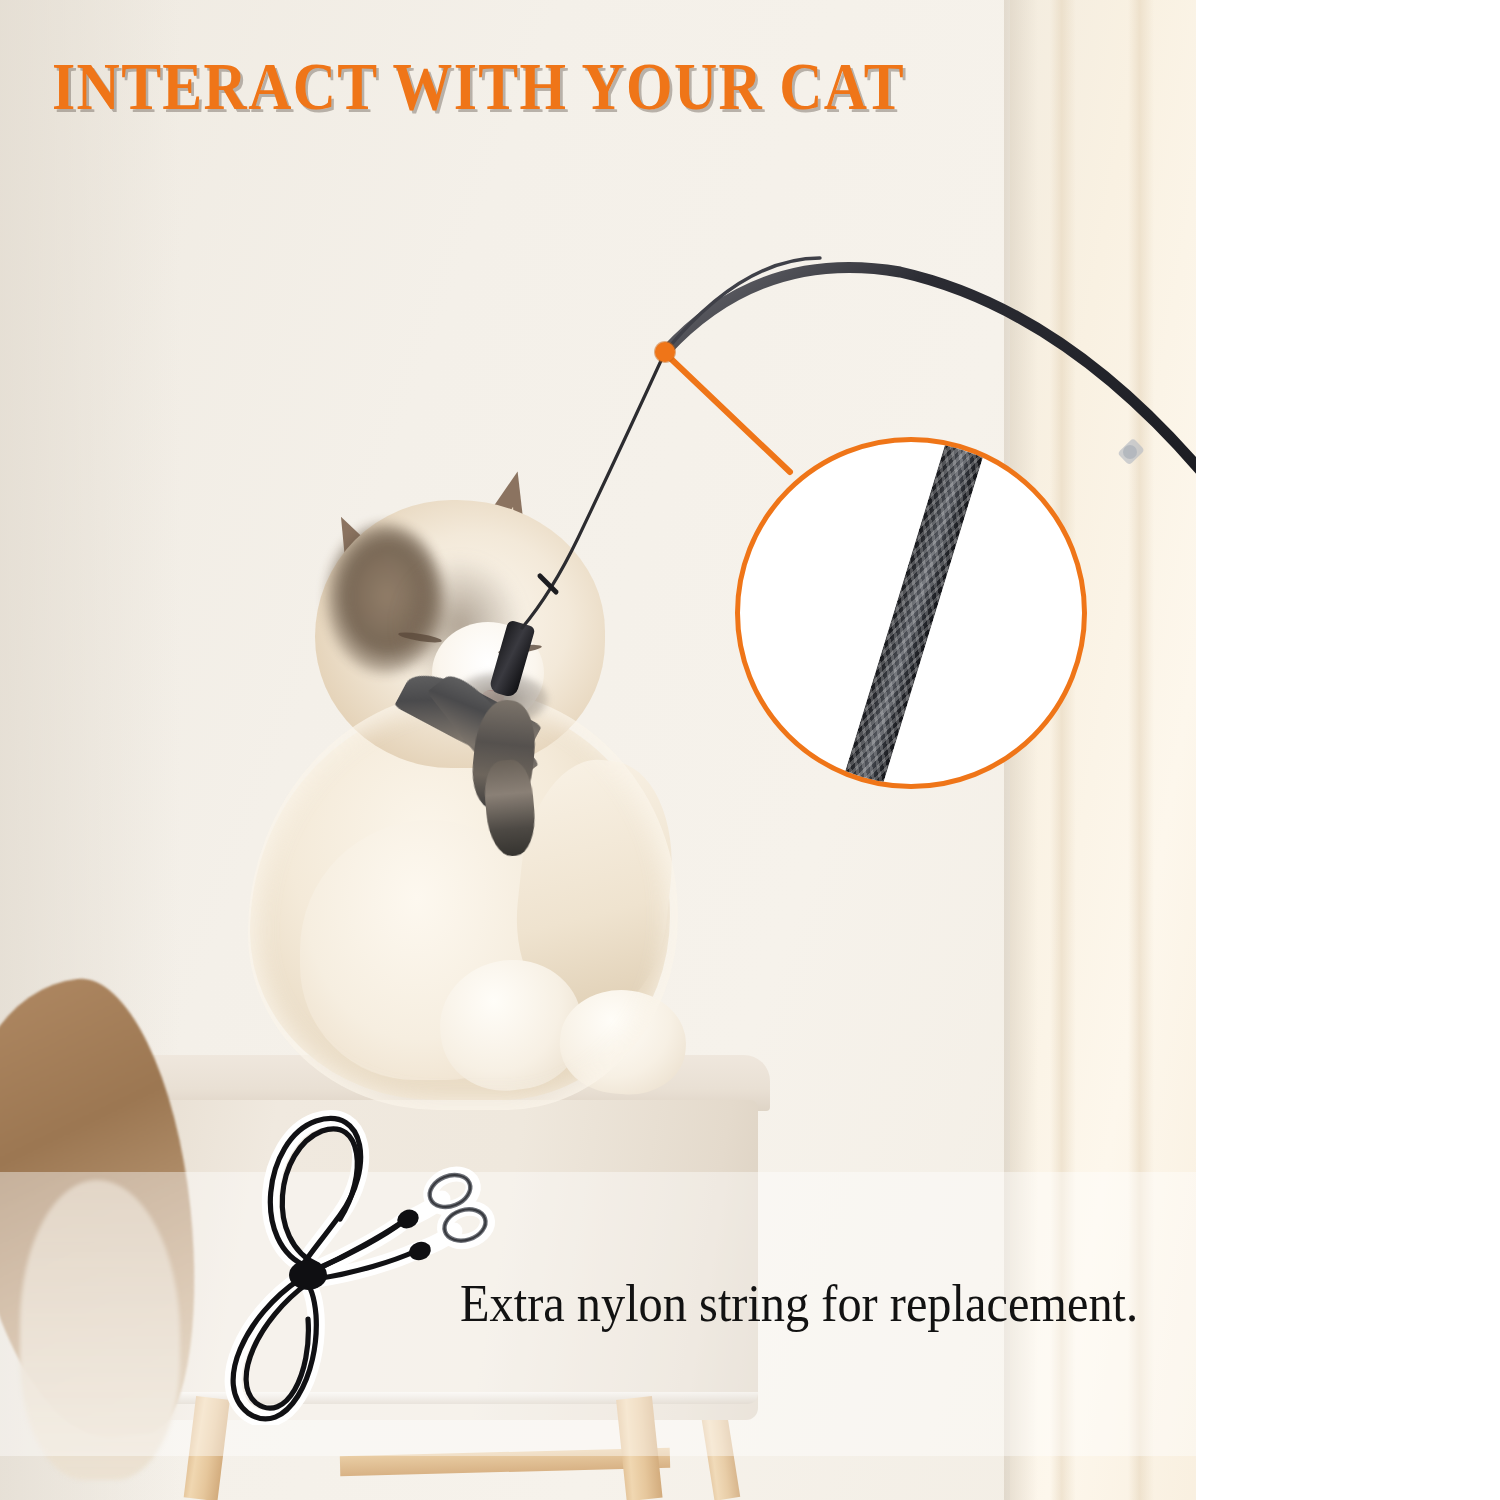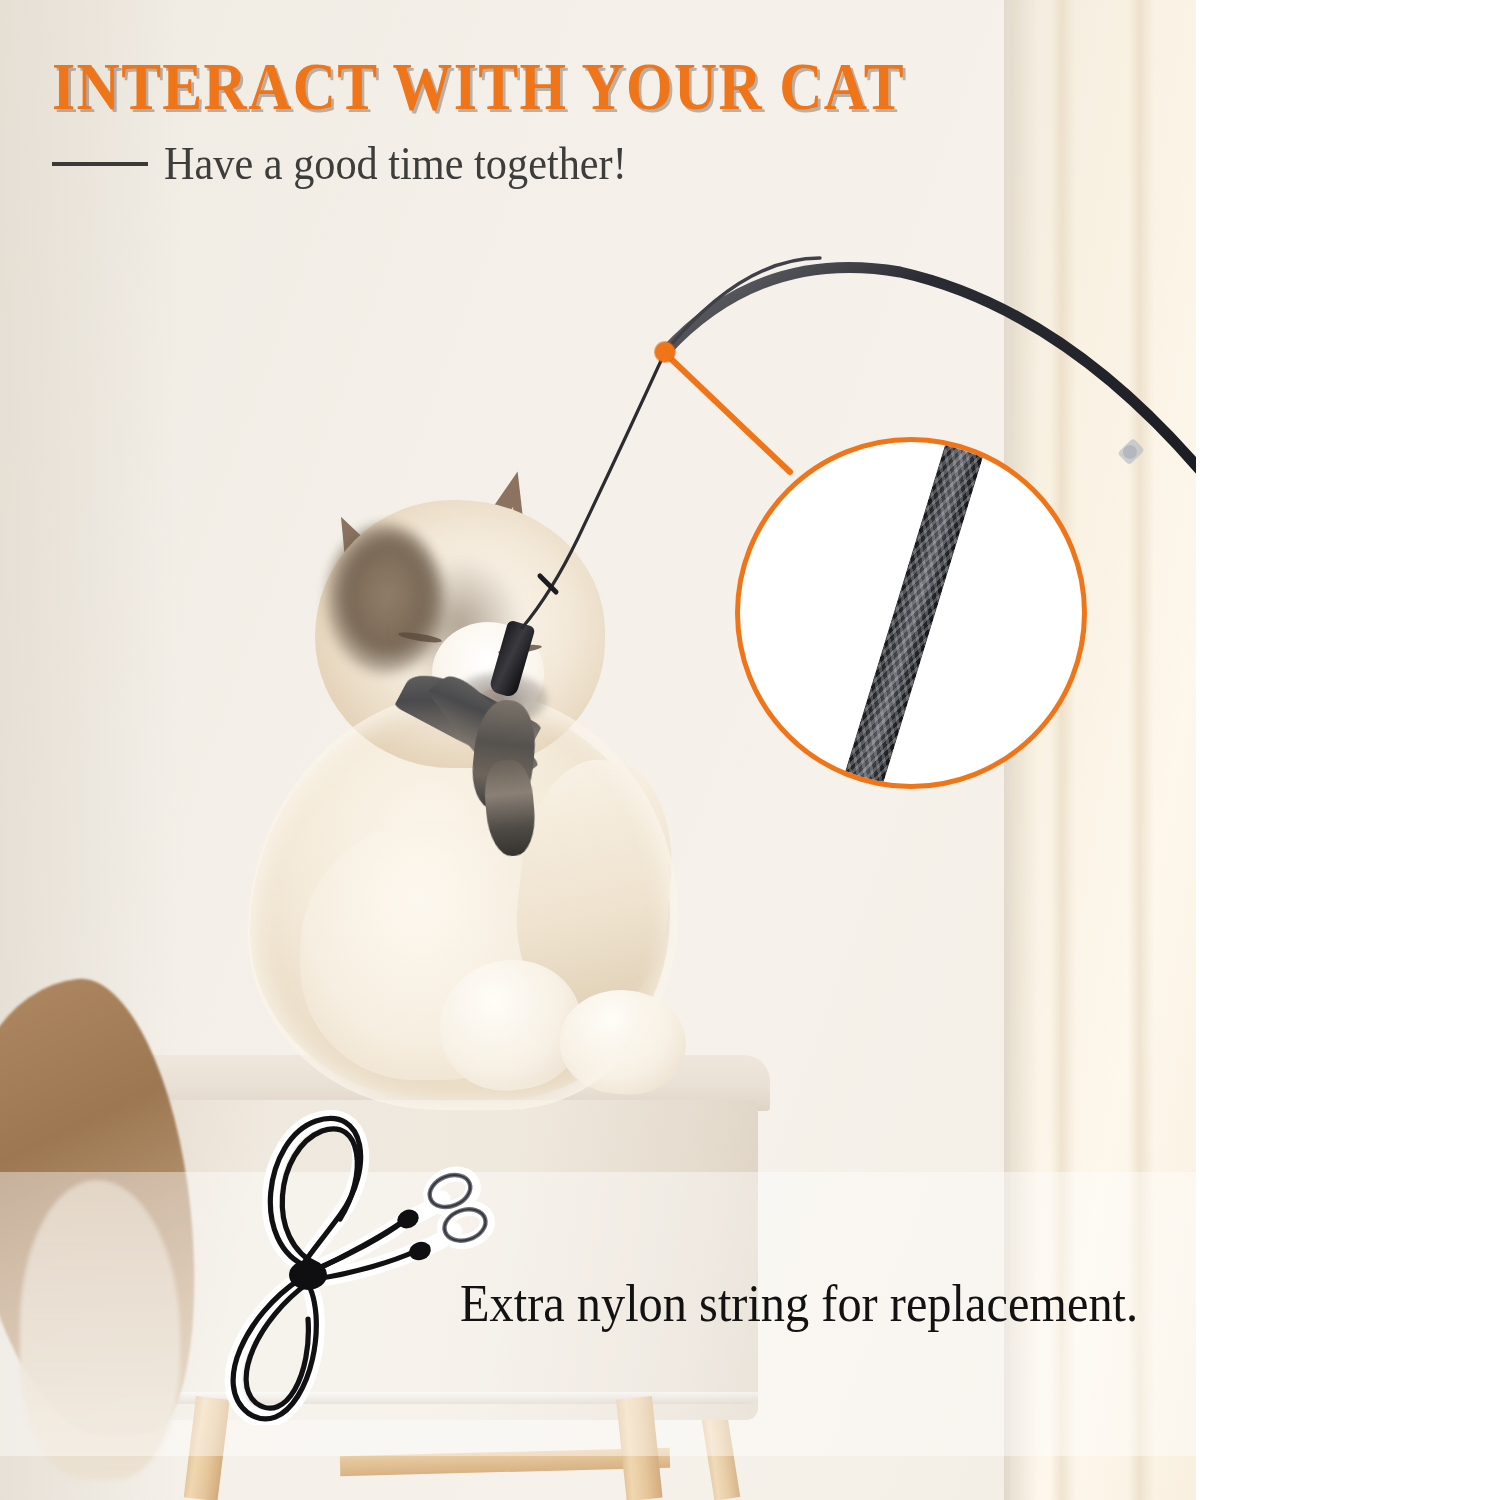--- a/index.html
+++ b/index.html
@@ -491,19 +491,15 @@
       <ellipse cx="260" cy="96" rx="21" ry="15" transform="rotate(-22 260 96)"></ellipse>
       <ellipse cx="275" cy="130" rx="21" ry="15" transform="rotate(-18 275 130)"></ellipse>
     </g>
     <g fill="none" stroke="#2a2c31" stroke-width="2" opacity=".8">
       <ellipse cx="260" cy="96" rx="21" ry="15" transform="rotate(-22 260 96)"></ellipse>
       <ellipse cx="275" cy="130" rx="21" ry="15" transform="rotate(-18 275 130)"></ellipse>
     </g>
   </svg>
 
   <div class="headline">INTERACT WITH YOUR CAT</div>
-  <div class="sub-row">
-    <div class="sub-dash"></div>
-    <div class="subtitle">Have a good time together!</div>
-  </div>
   <div class="caption">Extra nylon string for replacement.</div>
 
 </div>
 
 </body></html>

